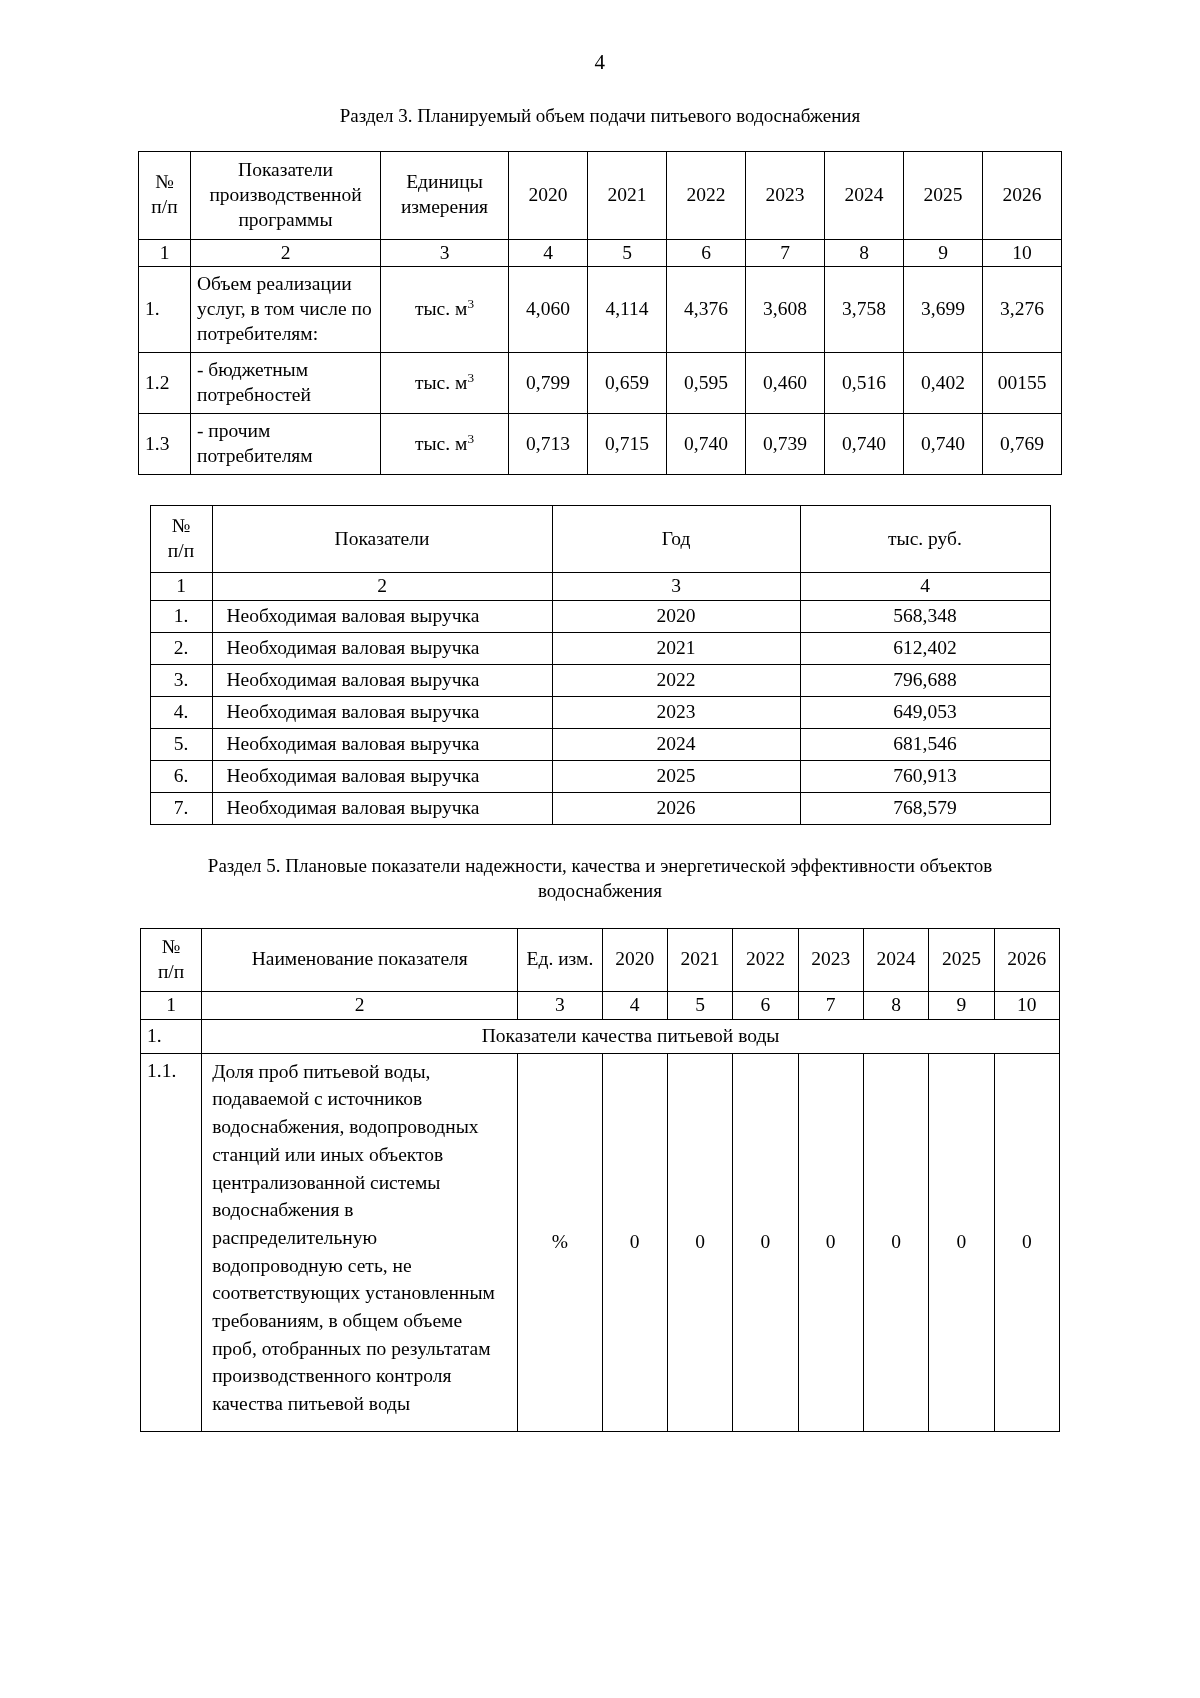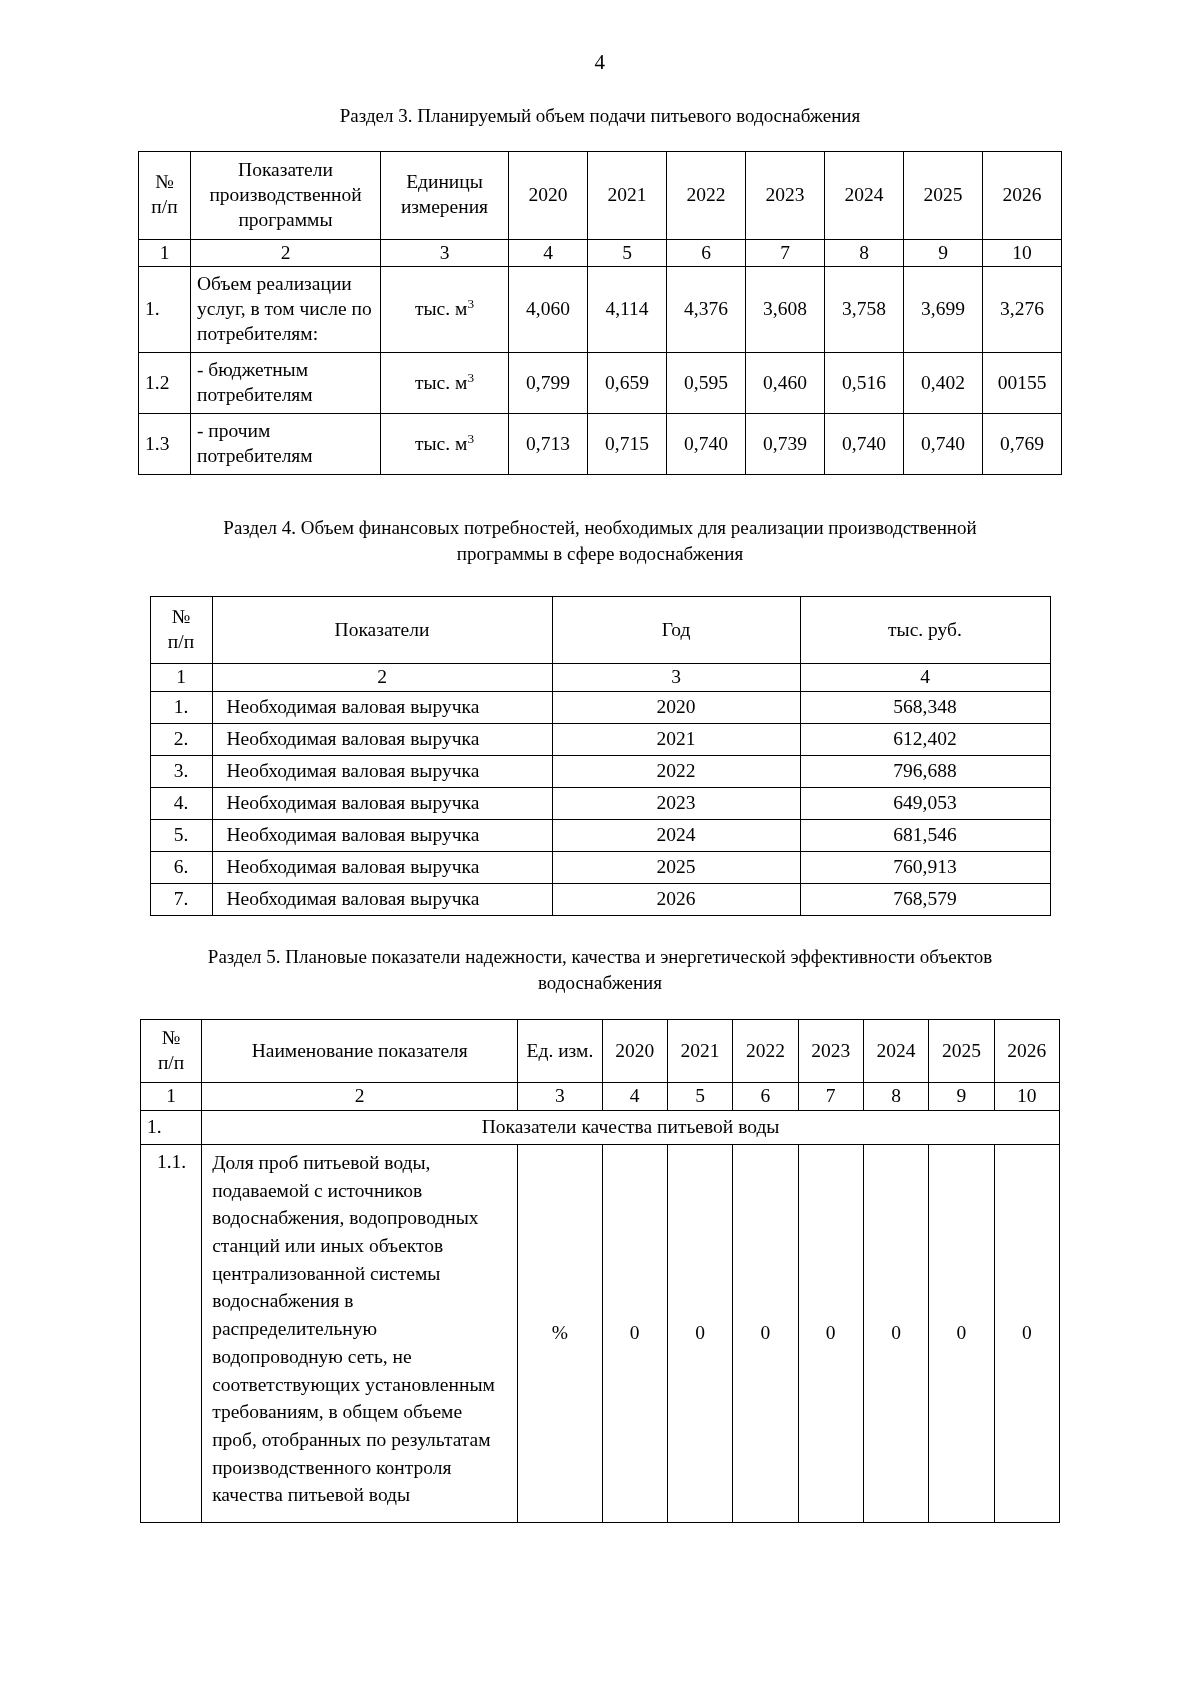--- a/index.html
+++ b/index.html
@@ -87,21 +87,21 @@
   #table5 .numrow td { padding: 1px 3px; }
   #table5 .grouprow td { padding: 4px 6px; }
   #table5 .long-text {
     text-align: left;
     vertical-align: top;
     padding: 4px 8px 13px 10px;
     line-height: 1.42;
   }
   #table5 .idx-cell {
     vertical-align: top;
-    text-align: center;
+    text-align: left;
     padding-top: 5px;
     padding-left: 6px;
     margin-top: 44px;
   }
   sup { font-size: 0.68em; vertical-align: super; line-height: 0; }
 </style>
 </head>
 <body>
 
 <div class="page">
@@ -161,21 +161,21 @@
         <td class="c">4,376</td>
         <td class="c">3,608</td>
         <td class="c">3,758</td>
         <td class="c">3,699</td>
         <td class="c">3,276</td>
       </tr>
 
 
       <tr class="datarow">
         <td class="l vtop">1.2</td>
-        <td class="l">- бюджетным потребителям</td>
+        <td class="l">- бюджетным потребностей</td>
         <td class="c"><span>тыс. м</span><sup>3</sup></td>
         <td class="c">0,799</td>
         <td class="c">0,659</td>
         <td class="c">0,595</td>
         <td class="c">0,460</td>
         <td class="c">0,516</td>
         <td class="c">0,402</td>
         <td class="c">00155</td>
       </tr>
 
@@ -187,24 +187,20 @@
         <td class="c">0,715</td>
         <td class="c">0,740</td>
         <td class="c">0,739</td>
         <td class="c">0,740</td>
         <td class="c">0,740</td>
         <td class="c">0,769</td>
       </tr>
     </tbody>
   </table>
 
-  <div class="section-title t4-title">
-    <div>Раздел 4. Объем финансовых потребностей, необходимых для реализации производственной</div>
-    <div>программы в сфере водоснабжения</div>
-  </div>
 
   <table class="doc" id="table4">
     <colgroup>
       <col class="col-np">
         <col class="col-ind">
         <col class="col-year">
         <col class="col-sum">
     </colgroup>
     <tbody>
       <tr class="hdr">

